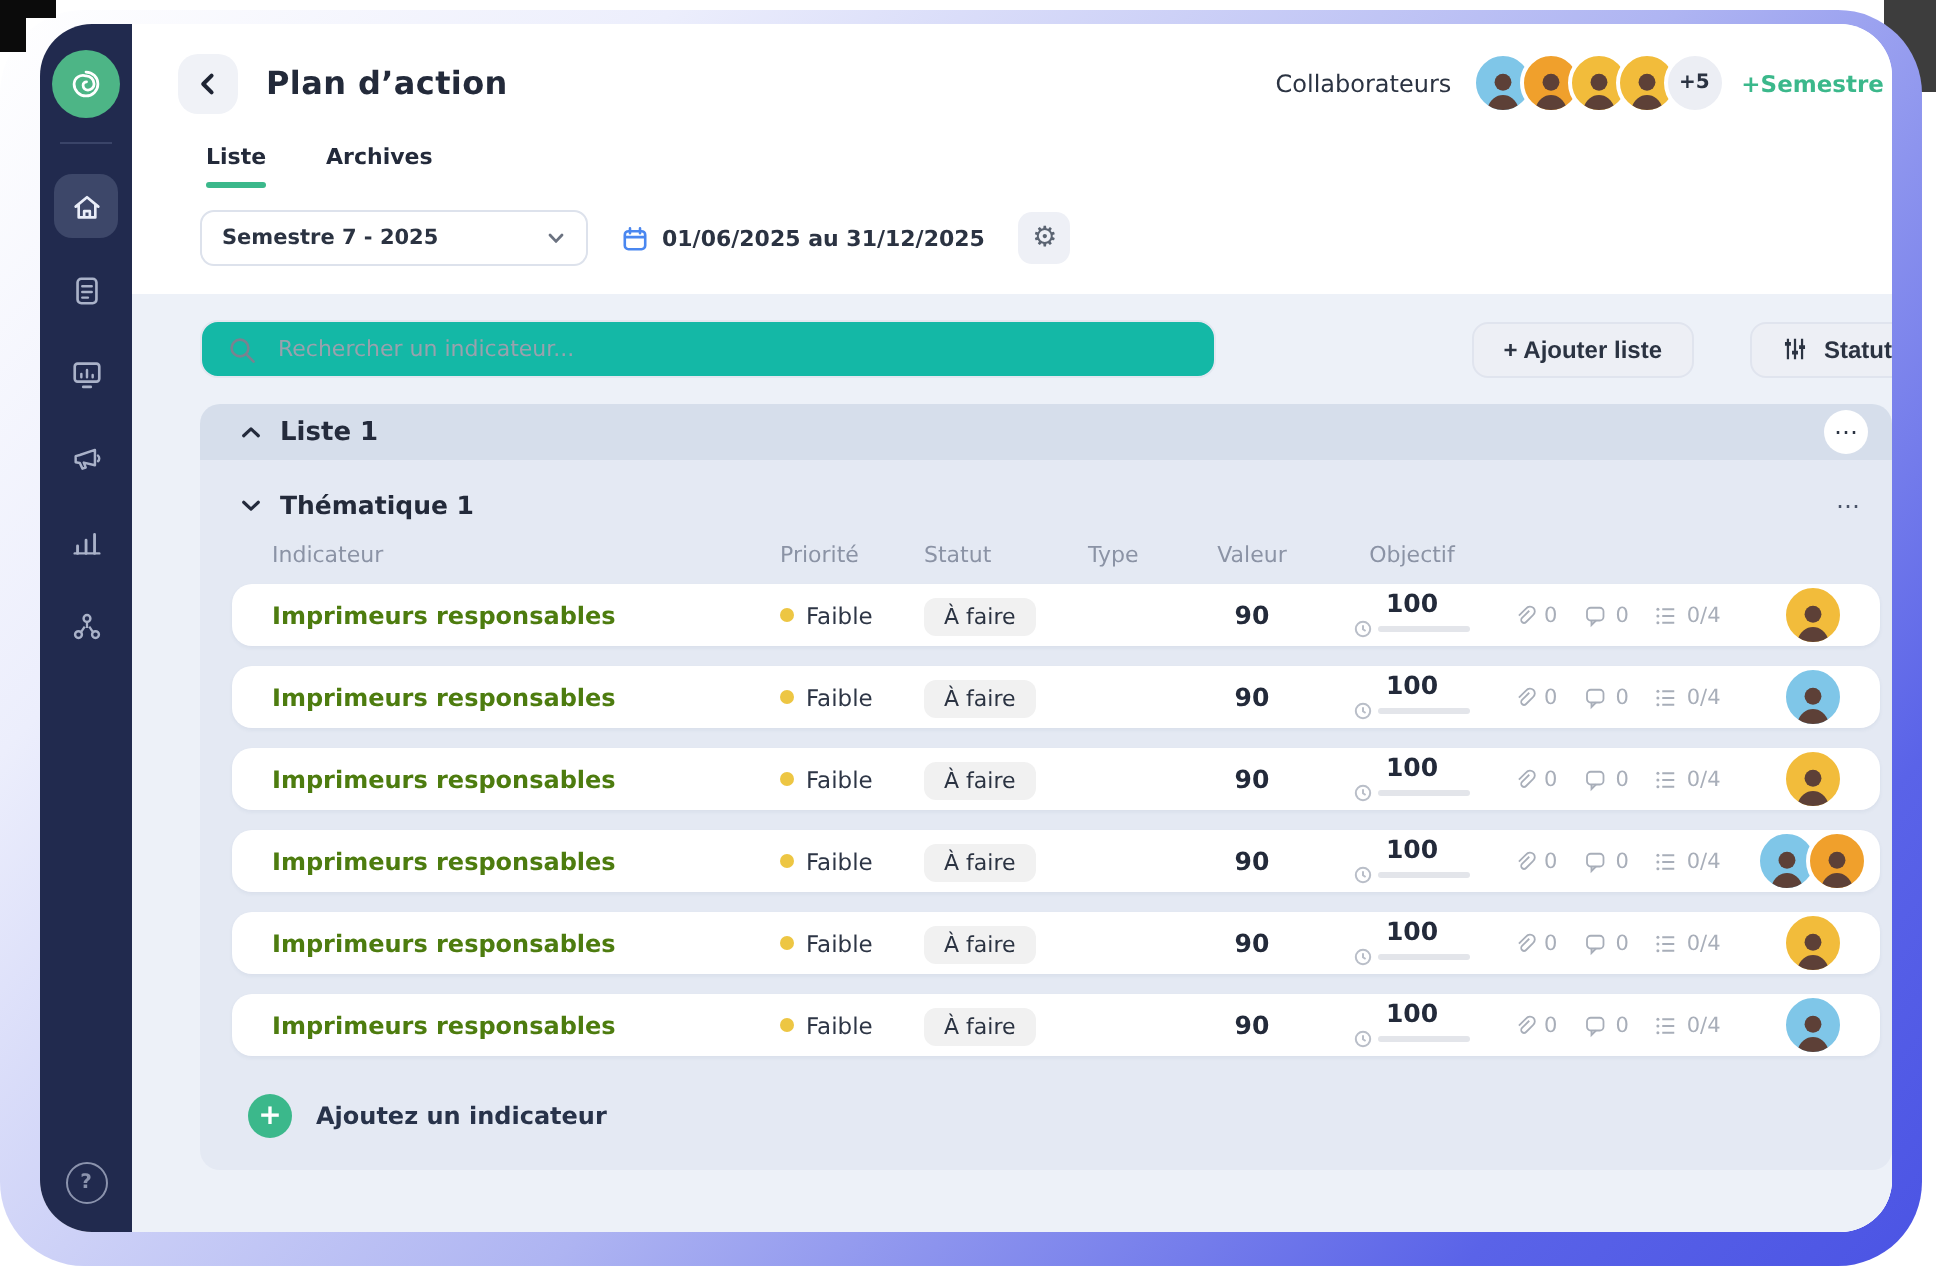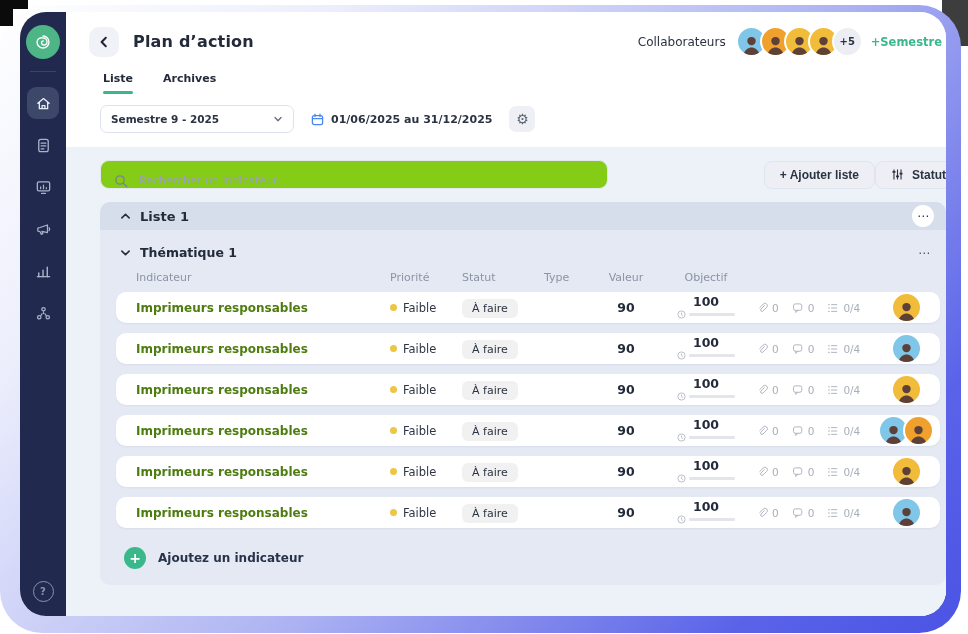--- a/index.html
+++ b/index.html
@@ -58,26 +58,26 @@
   .select{width:172px;height:26px;border:1px solid #dde2ec;border-radius:7px;display:flex;
           align-items:center;justify-content:space-between;padding:0 10px;background:#fff;
           font-size:10.5px;font-weight:600;color:#2b3342;cursor:pointer;}
   .date-field{display:flex;align-items:center;gap:7px;font-size:11px;font-weight:600;color:#2b3342;cursor:pointer;}
   .gear-btn{width:26px;height:26px;border-radius:7px;background:#eef0f6;display:grid;place-items:center;
             font-size:14px;color:#5b6472;cursor:pointer;}
 
   .content{flex:1;background:#edf1f8;padding-top:13px;min-height:0;}
 
   .toolbar{display:flex;align-items:center;padding-left:34px;margin-right:-16px;}
-  .search-box{width:508px;height:29px;background:#84cc16;border:1px solid #e3e7f0;border-radius:9px;
-              display:flex;align-items:flex-end;gap:9px;padding:0 13px;box-sizing:border-box;}
+  .search-box{width:508px;height:29px;background:#14b8a6;border:1px solid #e3e7f0;border-radius:9px;
+              display:flex;align-items:center;gap:9px;padding:0 13px;box-sizing:border-box;}
   .search-box input{border:none;outline:none;flex:1;font-size:11px;color:#2b3342;background:transparent;
                     font-family:inherit;}
   .search-box input::placeholder{color:#9aa1ad;}
-  .toolbar-btns{margin-left:auto;display:flex;gap:0;}
+  .toolbar-btns{margin-left:auto;display:flex;gap:28px;}
   .btn{height:28px;border-radius:8px;background:#edeff5;border:1px solid #e0e4ee;display:flex;
        align-items:center;gap:8px;padding:0 15px;font-size:12px;font-weight:600;color:#2b3342;
        cursor:pointer;white-space:nowrap;}
 
   .section{margin:13px 0 0 34px;}
   .list-header{height:28px;background:#d6deeb;border-radius:10px 10px 0 0;display:flex;
                align-items:center;gap:9px;padding:0 12px 0 20px;}
   .list-title{font-size:13px;font-weight:700;color:#242b3c;}
   .ellipsis-btn{margin-left:auto;width:22px;height:22px;border-radius:50%;background:#fff;
                 display:grid;place-items:center;font-size:12px;color:#2b3342;cursor:pointer;line-height:1;}
@@ -226,21 +226,21 @@
           <div>Liste</div>
           <div class="tab-underline"></div>
         </div>
         <div class="tab">
           <div>Archives</div>
         </div>
       </div>
 
       <div class="filter-row">
         <div class="select">
-          <span>Semestre 9 - 2025</span>
+          <span>Semestre 7 - 2025</span>
           <svg width="10" height="10" viewBox="0 0 10 10">
             <path d="M2 3.5 5 6.7 8 3.5" fill="none" stroke="#6b7280" stroke-width="1.4" stroke-linecap="round" stroke-linejoin="round"></path>
           </svg>
         </div>
         <div class="date-field">
           <svg width="13" height="13" viewBox="0 0 14 14">
             <rect x="1.5" y="2.8" width="11" height="9.7" rx="2" fill="none" stroke="#4a87f0" stroke-width="1.4"></rect>
             <path d="M4.3 1.3v2.6M9.7 1.3v2.6M1.8 6h10.4" stroke="#4a87f0" stroke-width="1.4" stroke-linecap="round"></path>
           </svg>
           <span>01/06/2025 au 31/12/2025</span>

